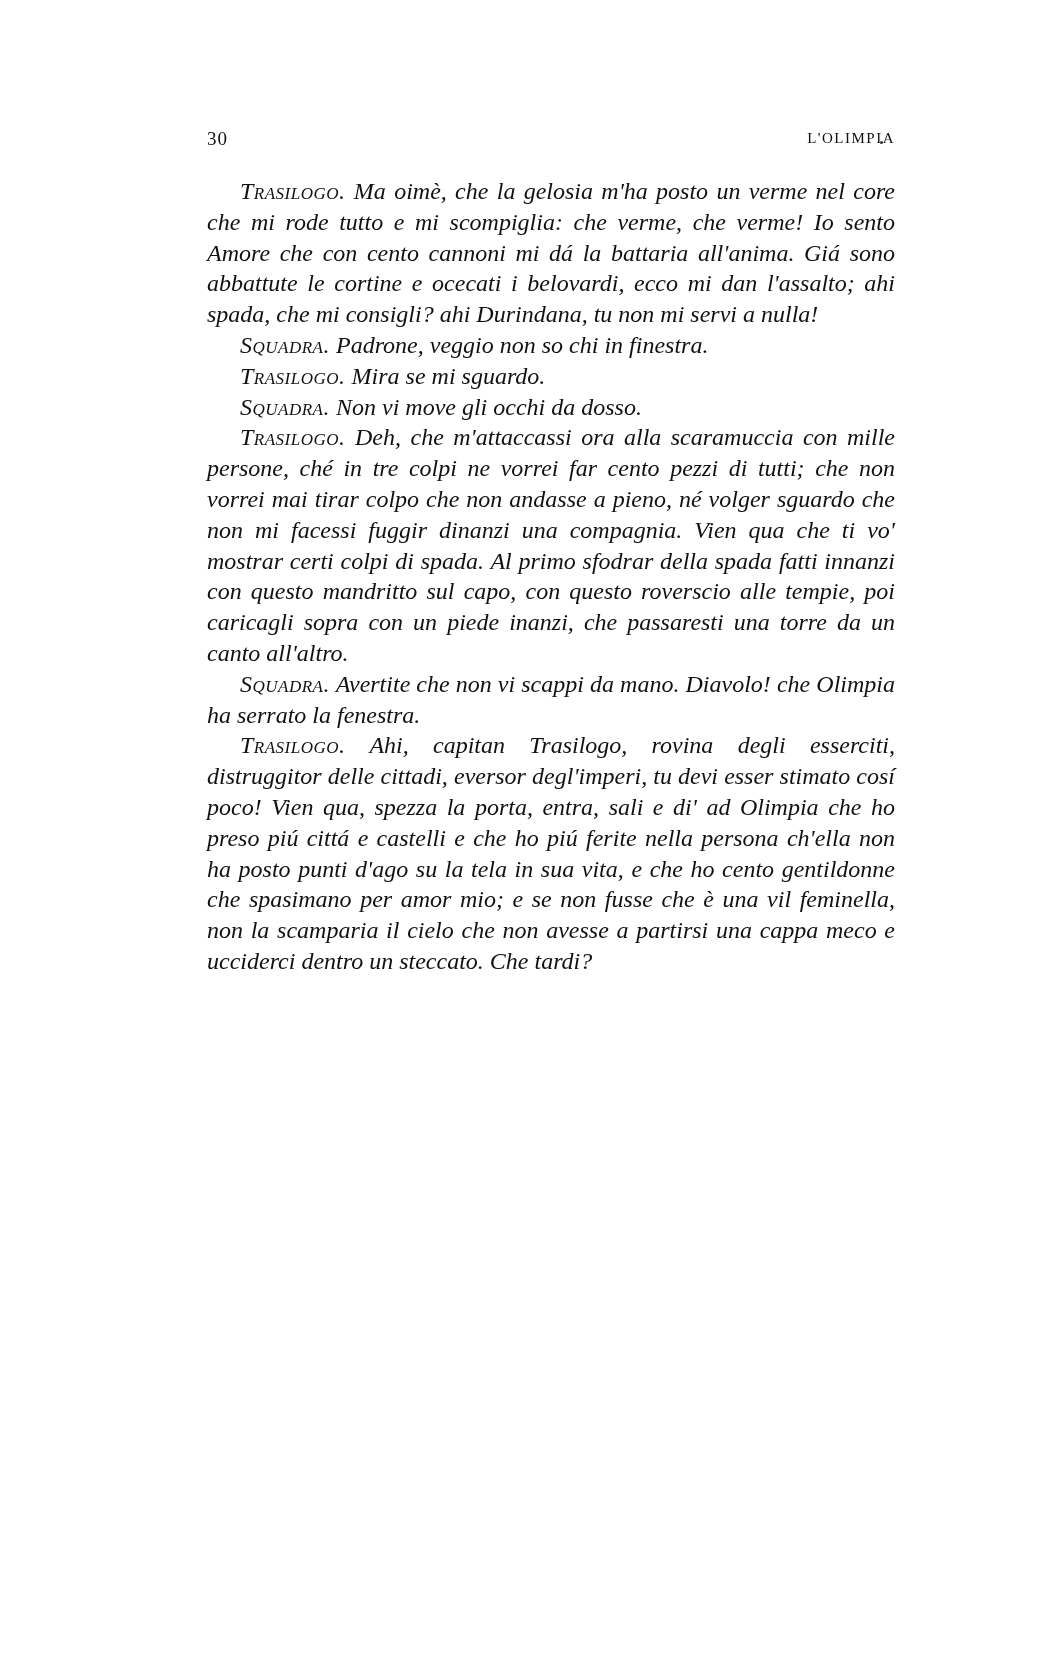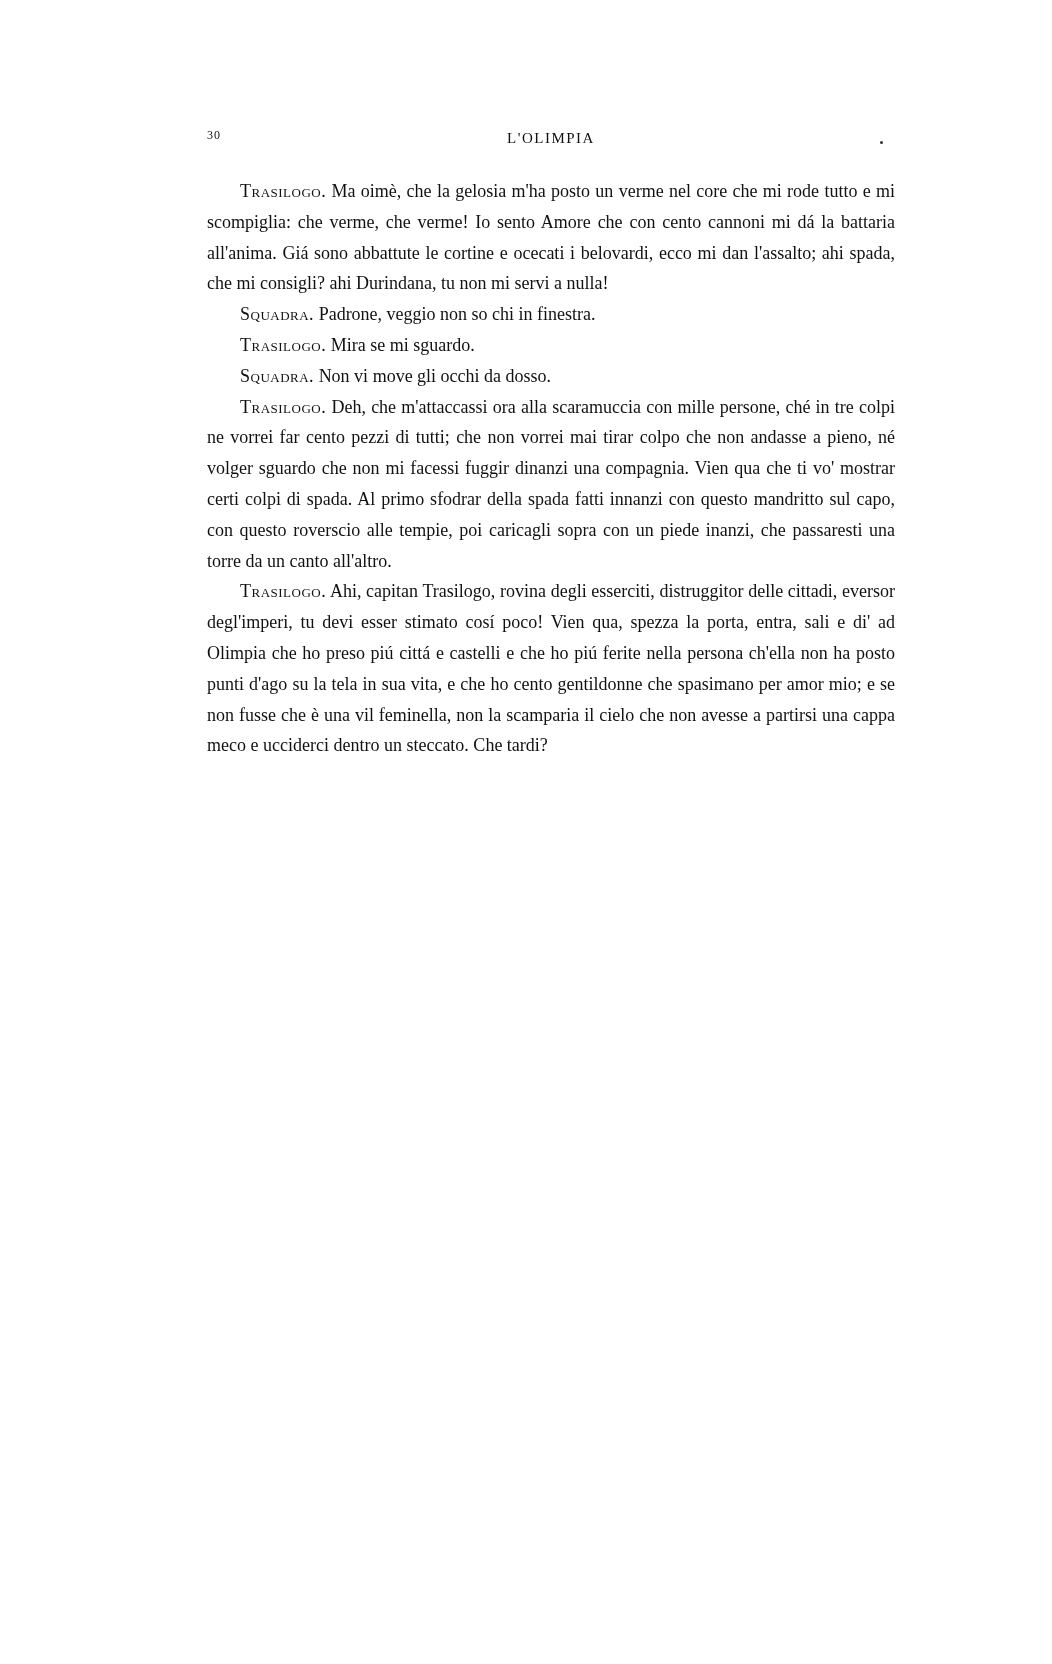--- a/index.html
+++ b/index.html
@@ -4,39 +4,40 @@
 <style>
   html, body { margin: 0; padding: 0; }
   body {
     width: 1052px; height: 1664px; background: #ffffff; position: relative;
     font-family: "Liberation Serif", "DejaVu Serif", serif; color: #111;
   }
   .header {
     position: absolute; top: 128px; left: 207px; width: 688px;
     font-size: 17px; letter-spacing: 1px;
   }
-  .page-num { position: absolute; left: 0; top: 0; font-size: 12px; }
-  .running-title { position: absolute; left: 0; right: 0; text-align: center; font-size: 15px; letter-spacing: 1.5px; top: 2px; }
+  .page-num { position: absolute; left: 0; top: 0; font-size: 19px; }
+  .running-title { position: absolute; left: 0; right: 0; text-align: right; font-size: 15px; letter-spacing: 1.5px; top: 2px; }
   .body {
     position: absolute; top: 176px; left: 207px; width: 688px;
-    font-size: 18px; line-height: 30.8px; text-align: justify;
+    font-size: 24px; line-height: 30.8px; text-align: justify; font-style: italic;
   }
   .para { margin: 0; text-indent: 33px; }
   .speaker { font-variant: small-caps; letter-spacing: 0.5px; }
   .mark { position: absolute; top: 141px; left: 880px; width: 3px; height: 3px; background:#333; border-radius:50%; }
 </style>
 </head>
 <body>
 
 <div class="header">
   <span class="page-num">30</span>
   <span class="running-title">L'OLIMPIA</span>
 </div>
 <div class="mark"></div>
 
 <div class="body">
   <p class="para"><span class="speaker">Trasilogo.</span><span> Ma oimè, che la gelosia m'ha posto un verme nel core che mi rode tutto e mi scompiglia: che verme, che verme! Io sento Amore che con cento cannoni mi dá la battaria all'anima. Giá sono abbattute le cortine e ocecati i belovardi, ecco mi dan l'assalto; ahi spada, che mi consigli? ahi Durindana, tu non mi servi a nulla!</span></p>
   <p class="para"><span class="speaker">Squadra.</span><span> Padrone, veggio non so chi in finestra.</span></p>
   <p class="para"><span class="speaker">Trasilogo.</span><span> Mira se mi sguardo.</span></p>
   <p class="para"><span class="speaker">Squadra.</span><span> Non vi move gli occhi da dosso.</span></p>
   <p class="para"><span class="speaker">Trasilogo.</span><span> Deh, che m'attaccassi ora alla scaramuccia con mille persone, ché in tre colpi ne vorrei far cento pezzi di tutti; che non vorrei mai tirar colpo che non andasse a pieno, né volger sguardo che non mi facessi fuggir dinanzi una compagnia. Vien qua che ti vo' mostrar certi colpi di spada. Al primo sfodrar della spada fatti innanzi con questo mandritto sul capo, con questo roverscio alle tempie, poi caricagli sopra con un piede inanzi, che passaresti una torre da un canto all'altro.</span></p>
+  <p class="para"><span class="speaker">Squadra.</span><span> Avertite che non vi scappi da mano. Diavolo! che Olimpia ha serrato la fenestra.</span></p>
   <p class="para"><span class="speaker">Trasilogo.</span><span> Ahi, capitan Trasilogo, rovina degli esserciti, distruggitor delle cittadi, eversor degl'imperi, tu devi esser stimato cosí poco! Vien qua, spezza la porta, entra, sali e di' ad Olimpia che ho preso piú cittá e castelli e che ho piú ferite nella persona ch'ella non ha posto punti d'ago su la tela in sua vita, e che ho cento gentildonne che spasimano per amor mio; e se non fusse che è una vil feminella, non la scamparia il cielo che non avesse a partirsi una cappa meco e ucciderci dentro un steccato. Che tardi?</span></p>
 </div>
 
 </body></html>

